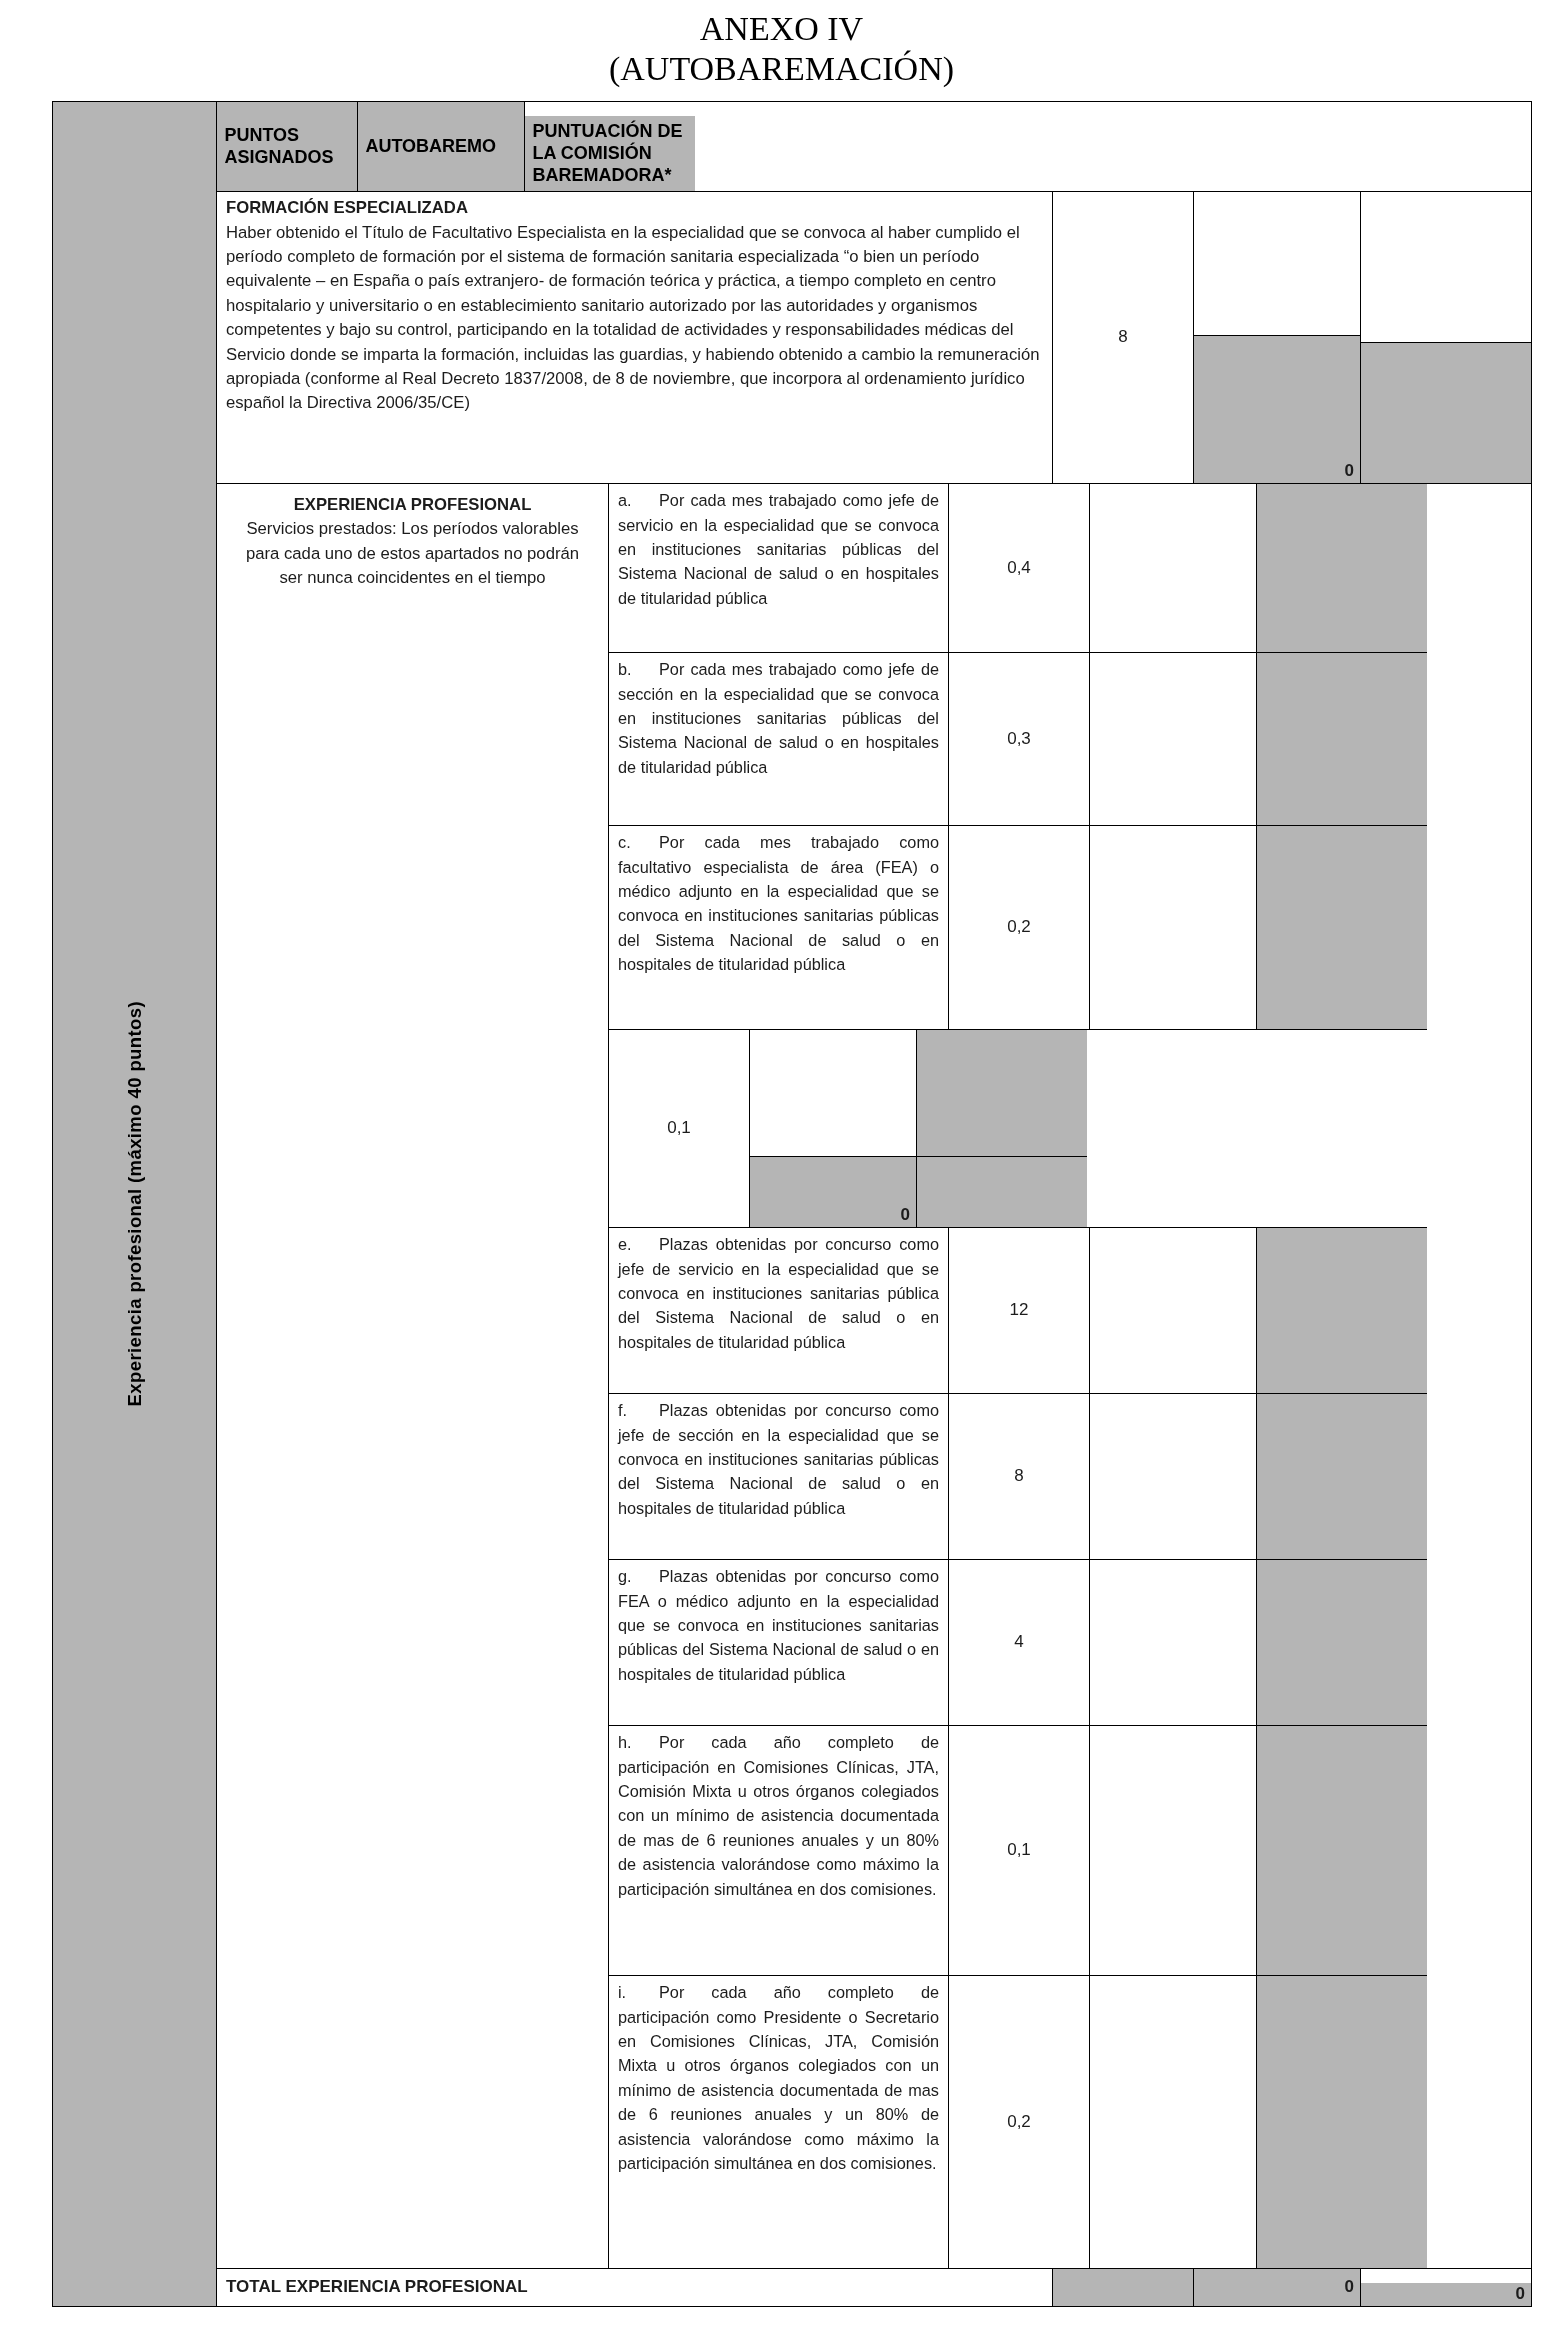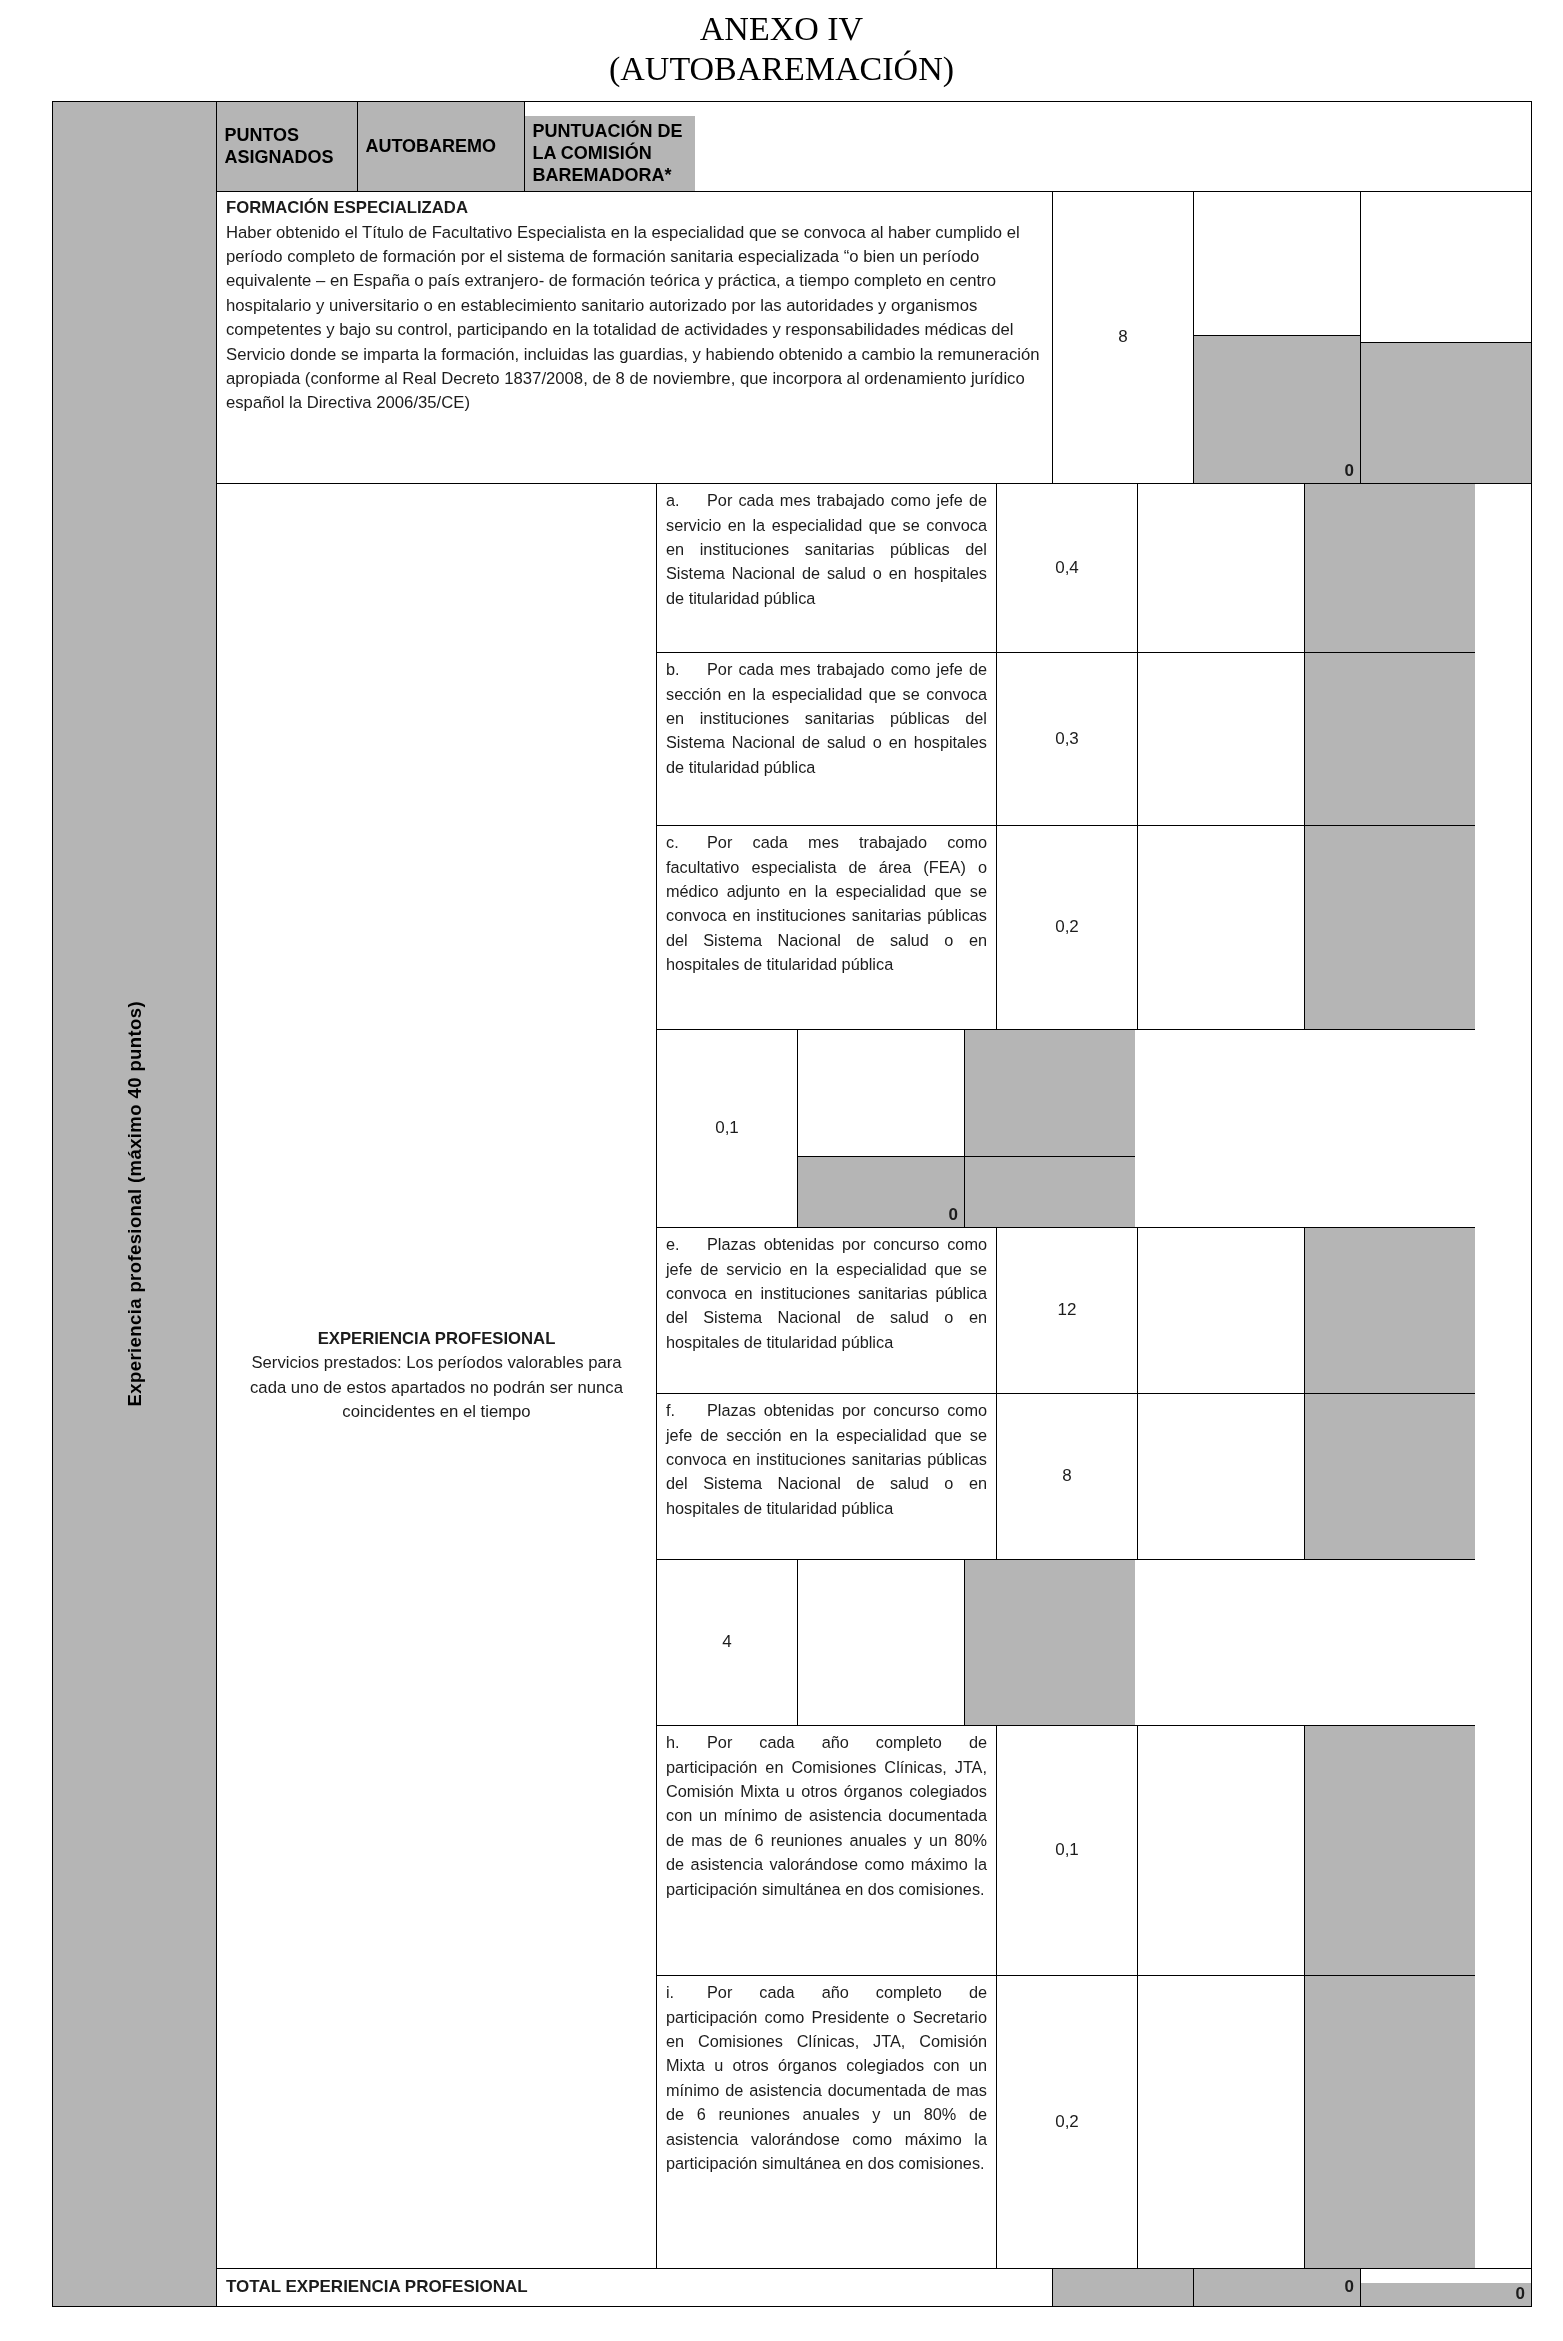--- a/index.html
+++ b/index.html
@@ -60,22 +60,22 @@
 
   .split { display:flex; flex-direction:column; }
   .split .sub-top    { flex:1; }
   .split .sub-bottom { flex:1; border-top:1.5px solid #000; display:flex; align-items:flex-end; justify-content:flex-end; padding:1.5px 6px; font-weight:bold; font-size:17px; }
   .split-d .sub-top    { flex:1.9; }
   .split-d .sub-bottom { flex:1; }
 
   
   .exp-section { display:flex; border-bottom:1.5px solid #000; }
   .exp-label-cell {
-    width:440px; border-right:1.5px solid #000;
-    display:flex; align-items:center; justify-content:center;
+    width:392px; border-right:1.5px solid #000;
+    display:flex; align-items:flex-start; justify-content:center;
     text-align:center; padding:9px 19px;
   }
   .exp-label-inner { font-size:16.7px; line-height:24.4px; }
   .items-col { width:818px; display:flex; flex-direction:column; }
   .item-row { display:flex; border-bottom:1.5px solid #000; }
   .item-row:last-child { border-bottom:none; }
   .i-desc     { width:340px; border-right:1.5px solid #000; padding:4.4px 9px; font-size:16.3px; line-height:24.4px; text-align:justify; }
   .i-puntos   { width:141px; border-right:1.5px solid #000; }
   .i-auto     { width:167px; border-right:1.5px solid #000; }
   .i-comision { width:170px; }
@@ -176,20 +176,21 @@
         </div>
 
         <div class="item-row" style="min-height:166px">
           <div class="cell i-desc"><span class="letter">f.</span><span>Plazas obtenidas por concurso como jefe de sección en la especialidad que se convoca en instituciones sanitarias públicas del Sistema Nacional de salud o en hospitales de titularidad pública</span></div>
           <div class="cell i-puntos num-center">8</div>
           <div class="cell i-auto white"></div>
           <div class="cell i-comision gray"></div>
         </div>
 
         <div class="item-row" style="min-height:166px">
+          <div class="cell i-desc"><span class="letter">g.</span><span>Plazas obtenidas por concurso como FEA o médico adjunto en la especialidad que se convoca en instituciones sanitarias públicas del Sistema Nacional de salud o en hospitales de titularidad pública</span></div>
           <div class="cell i-puntos num-center">4</div>
           <div class="cell i-auto white"></div>
           <div class="cell i-comision gray"></div>
         </div>
 
         <div class="item-row" style="min-height:250px">
           <div class="cell i-desc"><span class="letter">h.</span><span>Por cada año completo de participación en Comisiones Clínicas, JTA, Comisión Mixta u otros órganos colegiados con un mínimo de asistencia documentada de mas de 6 reuniones anuales y un 80% de asistencia valorándose como máximo la participación simultánea en dos comisiones.</span></div>
           <div class="cell i-puntos num-center">0,1</div>
           <div class="cell i-auto white"></div>
           <div class="cell i-comision gray"></div>

